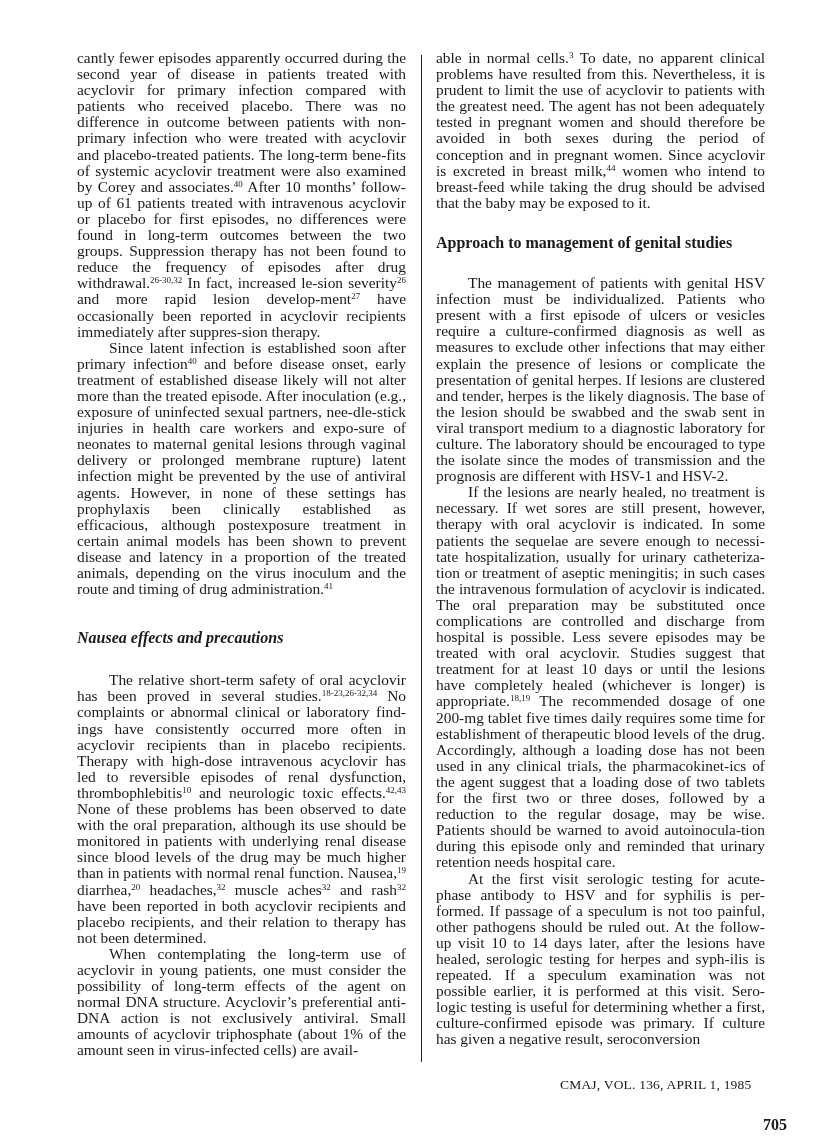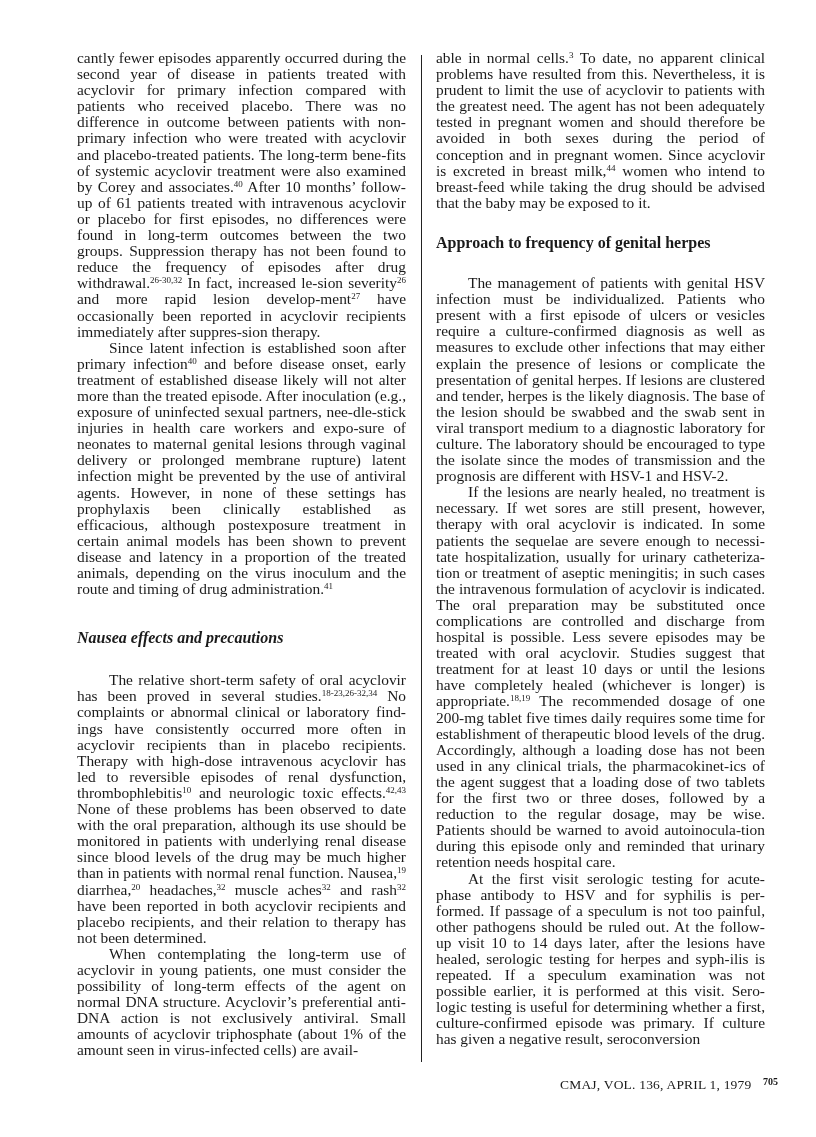--- a/index.html
+++ b/index.html
@@ -62,23 +62,23 @@
     }
     .footer {
       position: absolute;
       top: 1077px;
       left: 560px;
       font-size: 13.5px;
       letter-spacing: 0.2px;
     }
     .page-num {
       position: absolute;
-      top: 1076px;
+      top: 1116px;
       left: 763px;
-      font-size: 10px;
+      font-size: 16px;
       font-weight: bold;
     }
   </style>
 </head>
 <body>
 
 <div class="page">
 
   <div class="col col-left">
     <p><span>cantly fewer episodes apparently occurred during the second year of disease in patients treated with acyclovir for primary infection compared with patients who received placebo. There was no difference in outcome between patients with non-primary infection who were treated with acyclovir and placebo-treated patients. The long-term bene-fits of systemic acyclovir treatment were also examined by Corey and associates.</span><sup>40</sup><span> After 10 months’ follow-up of 61 patients treated with intravenous acyclovir or placebo for first episodes, no differences were found in long-term outcomes between the two groups. Suppression therapy has not been found to reduce the frequency of episodes after drug withdrawal.</span><sup>26-30,32</sup><span> In fact, increased le-sion severity</span><sup>26</sup><span> and more rapid lesion develop-ment</span><sup>27</sup><span> have occasionally been reported in acyclovir recipients immediately after suppres-sion therapy.</span></p>
@@ -90,25 +90,25 @@
     <p class="indent"><span>The relative short-term safety of oral acyclovir has been proved in several studies.</span><sup>18-23,26-32,34</sup><span> No complaints or abnormal clinical or laboratory find-ings have consistently occurred more often in acyclovir recipients than in placebo recipients. Therapy with high-dose intravenous acyclovir has led to reversible episodes of renal dysfunction, thrombophlebitis</span><sup>10</sup><span> and neurologic toxic effects.</span><sup>42,43</sup><span> None of these problems has been observed to date with the oral preparation, although its use should be monitored in patients with underlying renal disease since blood levels of the drug may be much higher than in patients with normal renal function. Nausea,</span><sup>19</sup><span> diarrhea,</span><sup>20</sup><span> headaches,</span><sup>32</sup><span> muscle aches</span><sup>32</sup><span> and rash</span><sup>32</sup><span> have been reported in both acyclovir recipients and placebo recipients, and their relation to therapy has not been determined.</span></p>
 
     <p class="indent"><span>When contemplating the long-term use of acyclovir in young patients, one must consider the possibility of long-term effects of the agent on normal DNA structure. Acyclovir’s preferential anti-DNA action is not exclusively antiviral. Small amounts of acyclovir triphosphate (about 1% of the amount seen in virus-infected cells) are avail-</span></p>
   </div>
 
   <div class="divider"></div>
 
   <div class="col col-right">
     <p><span>able in normal cells.</span><sup>3</sup><span> To date, no apparent clinical problems have resulted from this. Nevertheless, it is prudent to limit the use of acyclovir to patients with the greatest need. The agent has not been adequately tested in pregnant women and should therefore be avoided in both sexes during the period of conception and in pregnant women. Since acyclovir is excreted in breast milk,</span><sup>44</sup><span> women who intend to breast-feed while taking the drug should be advised that the baby may be exposed to it.</span></p>
 
-    <h3 class="subhead-bold">Approach to frequency of genital herpes</h3>
+    <h3 class="subhead-bold">Approach to management of genital studies</h3>
 
     <p class="indent"><span>The management of patients with genital HSV infection must be individualized. Patients who present with a first episode of ulcers or vesicles require a culture-confirmed diagnosis as well as measures to exclude other infections that may either explain the presence of lesions or complicate the presentation of genital herpes. If lesions are clustered and tender, herpes is the likely diagnosis. The base of the lesion should be swabbed and the swab sent in viral transport medium to a diagnostic laboratory for culture. The laboratory should be encouraged to type the isolate since the modes of transmission and the prognosis are different with HSV-1 and HSV-2.</span></p>
 
     <p class="indent"><span>If the lesions are nearly healed, no treatment is necessary. If wet sores are still present, however, therapy with oral acyclovir is indicated. In some patients the sequelae are severe enough to necessi-tate hospitalization, usually for urinary catheteriza-tion or treatment of aseptic meningitis; in such cases the intravenous formulation of acyclovir is indicated. The oral preparation may be substituted once complications are controlled and discharge from hospital is possible. Less severe episodes may be treated with oral acyclovir. Studies suggest that treatment for at least 10 days or until the lesions have completely healed (whichever is longer) is appropriate.</span><sup>18,19</sup><span> The recommended dosage of one 200-mg tablet five times daily requires some time for establishment of therapeutic blood levels of the drug. Accordingly, although a loading dose has not been used in any clinical trials, the pharmacokinet-ics of the agent suggest that a loading dose of two tablets for the first two or three doses, followed by a reduction to the regular dosage, may be wise. Patients should be warned to avoid autoinocula-tion during this episode only and reminded that urinary retention needs hospital care.</span></p>
 
     <p class="indent"><span>At the first visit serologic testing for acute-phase antibody to HSV and for syphilis is per-formed. If passage of a speculum is not too painful, other pathogens should be ruled out. At the follow-up visit 10 to 14 days later, after the lesions have healed, serologic testing for herpes and syph-ilis is repeated. If a speculum examination was not possible earlier, it is performed at this visit. Sero-logic testing is useful for determining whether a first, culture-confirmed episode was primary. If culture has given a negative result, seroconversion</span></p>
   </div>
 
-  <div class="footer">CMAJ, VOL. 136, APRIL 1, 1979</div>
+  <div class="footer">CMAJ, VOL. 136, APRIL 1, 1985</div>
   <div class="page-num">705</div>
 
 </div>
 
 </body></html>

